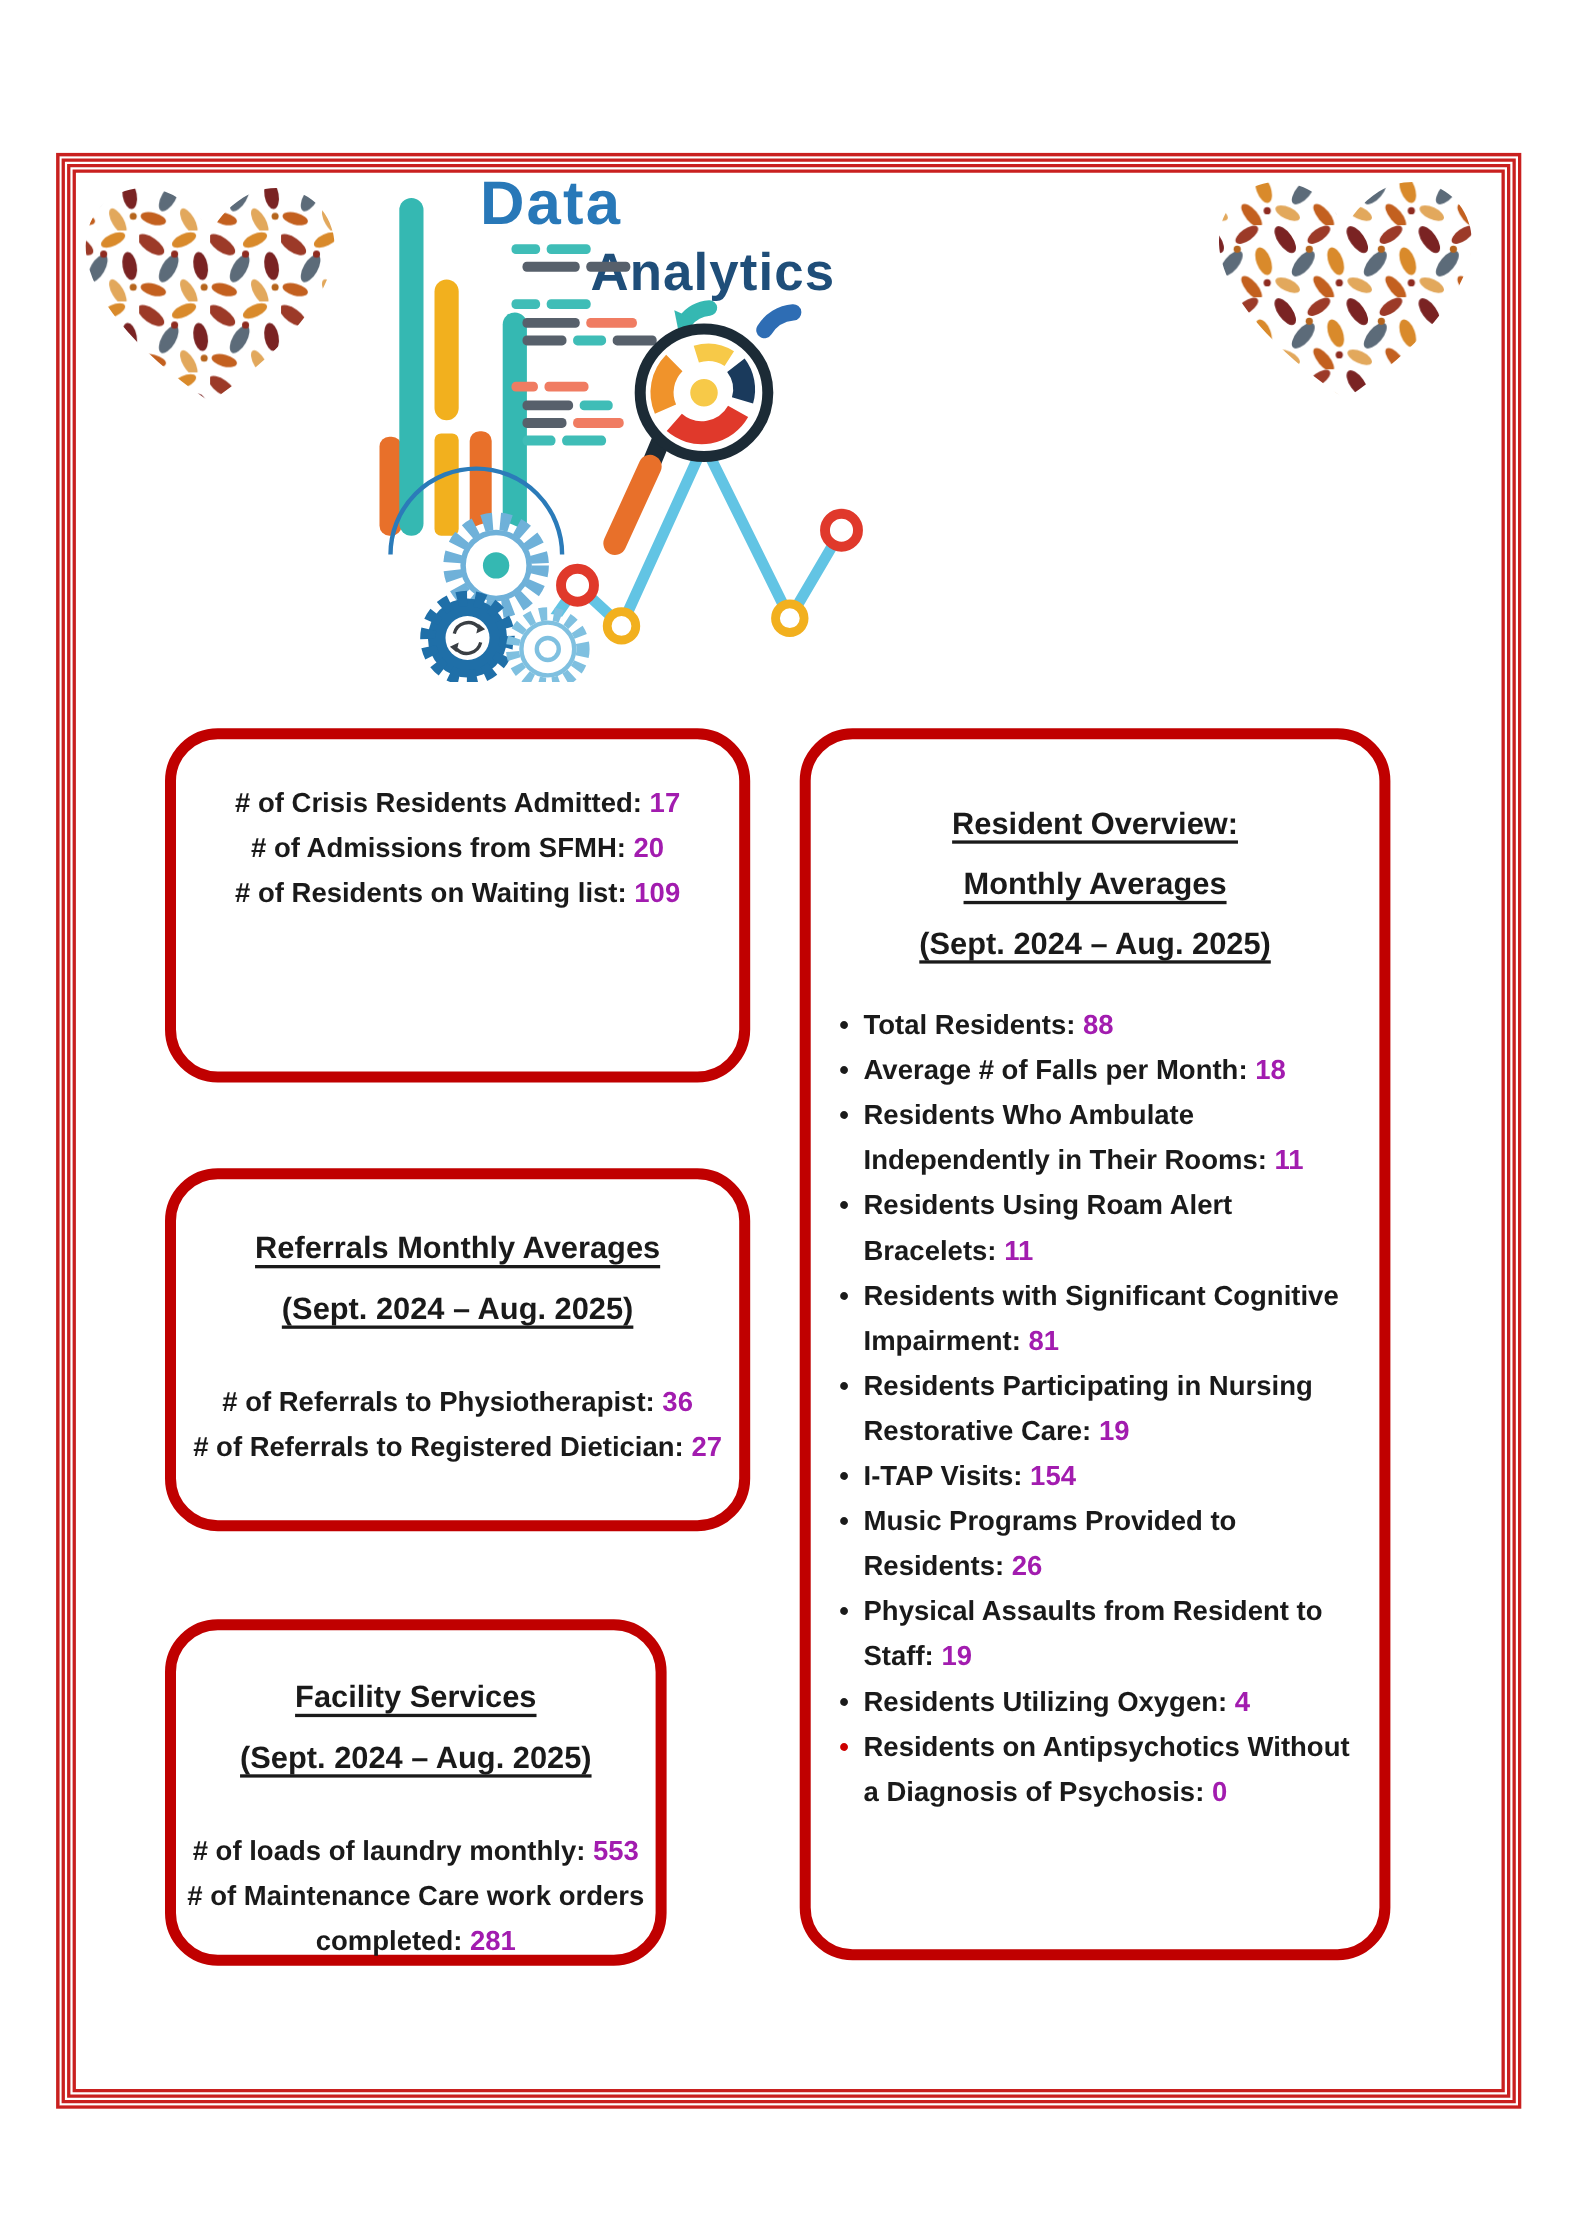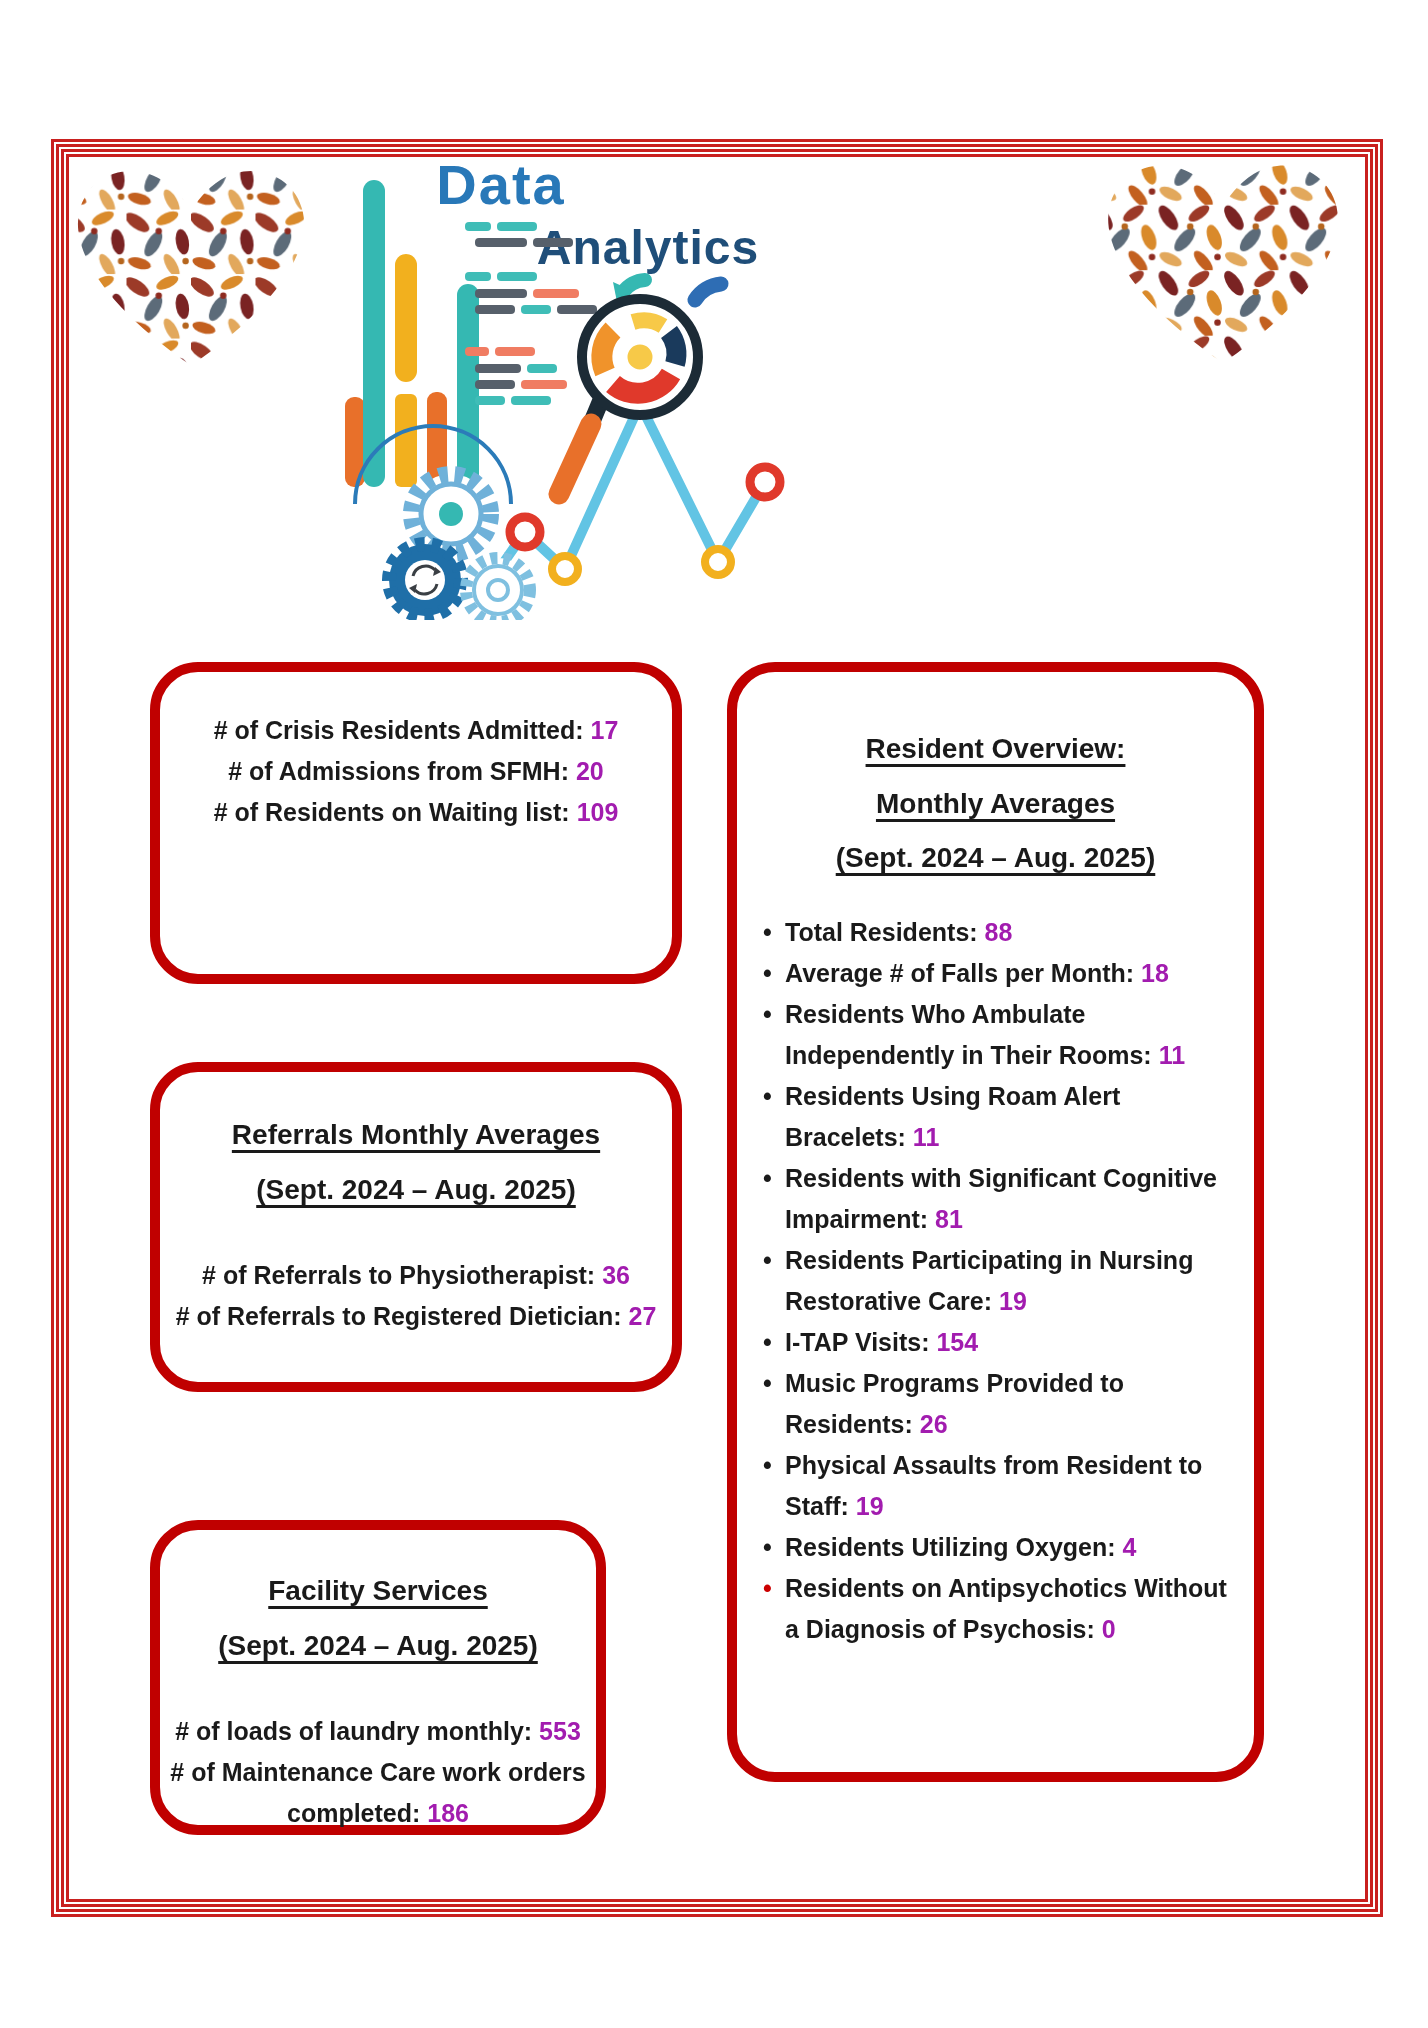--- a/index.html
+++ b/index.html
@@ -16,21 +16,21 @@
                      inset 0 0 0 15px #C9201F;}
   .heart{position:absolute;}
   .heart-left{left:62px;top:142px;width:258px;height:248px;}
   .heart-right{left:1092px;top:136px;width:262px;height:252px;}
   .illo{position:absolute;left:333px;top:142px;width:737px;height:478px;}
 
   .statbox{position:absolute;border:10px solid #C00000;border-radius:48px;background:#fff;
            box-sizing:border-box;}
   .box-admissions{left:150px;top:662px;width:532px;height:322px;}
   .box-referrals{left:150px;top:1062px;width:532px;height:330px;}
-  .box-facility{left:150px;top:1472px;width:456px;height:315px;margin-top:48px;}
+  .box-facility{left:150px;top:1472px;width:456px;height:315px;}
   .box-resident{left:727px;top:662px;width:537px;height:1120px;}
 
   .box-title{font-size:28px;font-weight:bold;color:#1a1a1a;text-align:center;line-height:1.95;
              text-decoration:underline;text-decoration-thickness:2.5px;text-underline-offset:6px;}
   .box-admissions .box-title{margin-top:30px;}
   .box-referrals .box-title{margin-top:36px;}
   .box-facility .box-title{margin-top:34px;}
   .box-resident .box-title{margin-top:50px;}
 
   .stats{font-size:25px;font-weight:bold;color:#1a1a1a;text-align:center;line-height:1.64;
@@ -176,21 +176,21 @@
     </div>
   </div>
 
   <div class="statbox box-facility">
     <div class="box-title">
       <div>Facility Services</div>
       <div>(Sept. 2024 – Aug. 2025)</div>
     </div>
     <div class="stats">
       <div><span># of loads of laundry monthly:</span> <span class="v">553</span></div>
-      <div><span># of Maintenance Care work orders completed:</span> <span class="v">186</span></div>
+      <div><span># of Maintenance Care work orders completed:</span> <span class="v">281</span></div>
     </div>
   </div>
 
   <div class="statbox box-resident">
     <div class="box-title">
       <div>Resident Overview:</div>
       <div>Monthly Averages</div>
       <div>(Sept. 2024 – Aug. 2025)</div>
     </div>
     <ul class="bullets">

